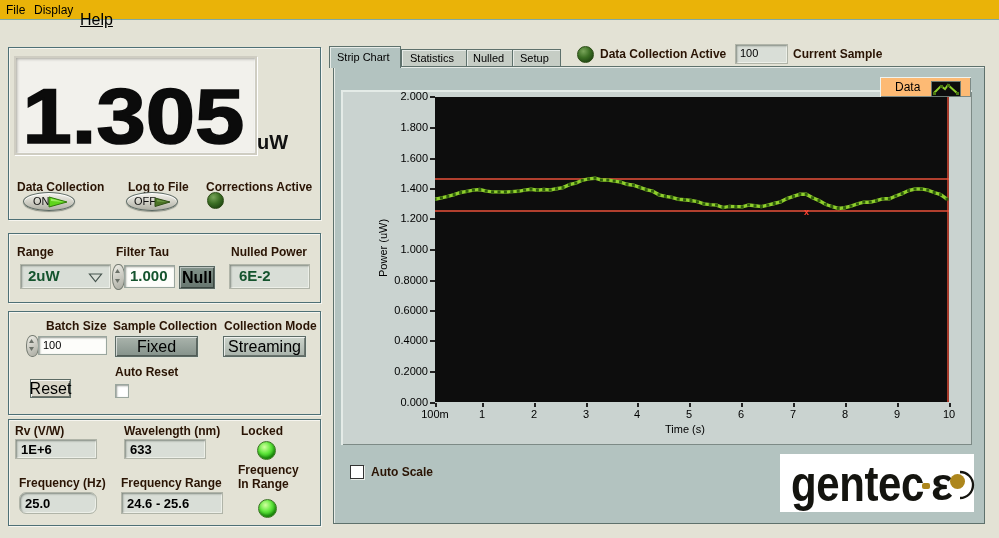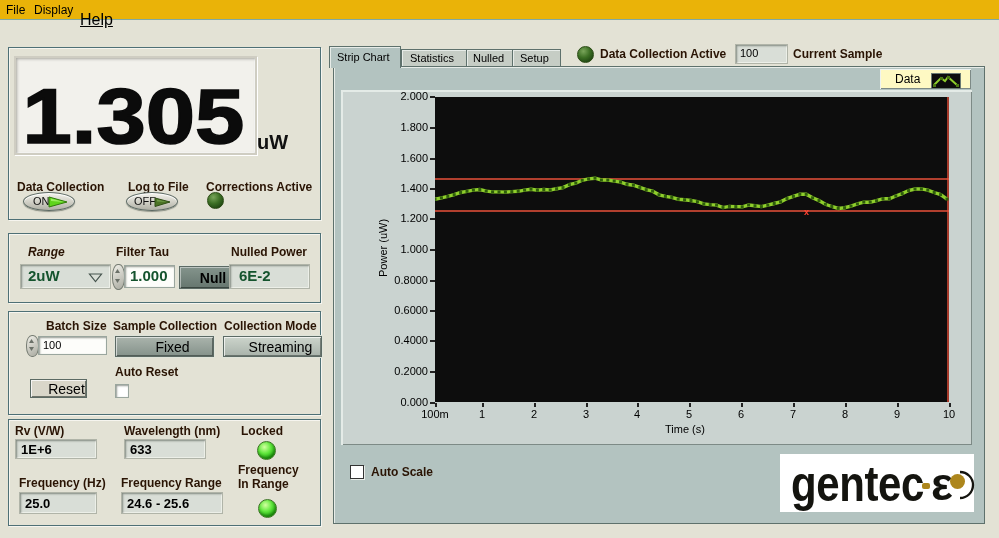--- a/index.html
+++ b/index.html
@@ -6,22 +6,22 @@
 body{font-family:"Liberation Sans", sans-serif;}
 #screen{position:relative;width:999px;height:538px;background:#e3e2d5;overflow:hidden;}
 .abs{position:absolute;}
 .lbl{position:absolute;font-weight:bold;font-size:12px;color:#2a1404;white-space:nowrap;}
 .box{position:absolute;border:1px solid #4e7076;box-shadow:inset 1px 1px 0 #f6f5ef, 1px 1px 0 #f6f5ef;}
 .sunk{position:absolute;background:#d9ded7;box-shadow:inset 1px 1px 2px rgba(60,70,60,.55), inset -1px -1px 0 #f2f4ee;border:1px solid #b0b4a8;}
 .white{position:absolute;background:#fdfdfa;box-shadow:inset 1px 1px 2px rgba(60,70,60,.55);border:1px solid #9aa69e;}
 .val{font-weight:bold;font-size:15px;color:#14532d;}
 .ledg{position:absolute;border-radius:50%;background:radial-gradient(circle at 38% 30%, #d2ffa0 0%, #62e83e 40%, #28bc14 75%, #17930b 100%);border:1px solid #3a7522;box-shadow:inset -1px -2px 3px rgba(10,70,0,.55);}
 .ledd{position:absolute;border-radius:50%;background:radial-gradient(circle at 36% 28%, #79a55a 0%, #3c6f24 45%, #1c4210 85%, #143309 100%);border:1px solid #2a4a14;}
-.btn{position:absolute;display:flex;align-items:center;justify-content:center;font-size:14px;color:#000;
- box-shadow:inset 1px 1px 0 rgba(255,255,255,.75), inset -1px -1px 0 rgba(40,50,45,.6);border:1px solid #5c6a64;padding-left:16px;}
+.btn{position:absolute;display:flex;align-items:center;justify-content:center;font-size:16px;color:#000;
+ box-shadow:inset 1px 1px 0 rgba(255,255,255,.75), inset -1px -1px 0 rgba(40,50,45,.6);border:1px solid #5c6a64;}
 </style>
 </head>
 <body>
 <div id="screen">
 
   <div class="abs" style="left:0;top:0;width:999px;height:19px;background:#eab308;border-bottom:1px solid #7fa8a4;">
     <span class="abs" style="left:6px;top:3px;font-size:12px;color:#000;">File</span>
     <span class="abs" style="left:34px;top:3px;font-size:12px;color:#000;">Display</span>
     <span class="abs" style="left:80px;top:11px;font-size:16px;color:#000;text-decoration:underline;">Help</span>
   </div>
@@ -47,21 +47,21 @@
   <div class="abs" style="left:126px;top:192px;width:50px;height:17px;border-radius:50%;background:linear-gradient(180deg,#f4f3ec 0%,#d6d5cc 45%,#b0b0a5 100%);border:1px solid #5d6a64;box-shadow:inset 0 1px 1px #fff, 0 1px 1px rgba(60,70,60,.5);">
     <span style="position:absolute;left:7px;top:2px;font-size:11px;color:#111;">OFF</span>
     <svg width="19" height="15" style="position:absolute;right:4px;top:1px;">
         <polygon points="1,4 16,8 1,12.5" fill="#4c7426" stroke="#2f4f16" stroke-width="1"></polygon>
         <polygon points="3,5.5 13,8 3,7.5" fill="#6f9b48"></polygon>
       </svg>
   </div>
   <div class="ledd" style="left:207px;top:192px;width:15px;height:15px;"></div>
 
   <div class="box" style="left:8px;top:233px;width:311px;height:68px;"></div>
-  <div class="lbl" style="left:28px;top:245px;font-style:italic;">Range</div>
+  <div class="lbl" style="left:17px;top:245px;">Range</div>
   <div class="lbl" style="left:116px;top:245px;">Filter Tau</div>
   <div class="lbl" style="left:231px;top:245px;">Nulled Power</div>
   <div class="sunk" style="left:20px;top:264px;width:89px;height:23px;background:#d9ded7;">
     <span class="val" style="position:absolute;left:7px;top:2px;">2uW</span>
     <svg width="15" height="10" style="position:absolute;right:7px;top:8px;">
         <polygon points="1.5,1 13.5,1 7.5,8.5" fill="none" stroke="#46544e" stroke-width="1.2"></polygon>
       </svg>
   </div>
 
   <div class="abs" style="left:112px;top:264px;width:11px;height:24px;border-radius:45%;background:linear-gradient(145deg,#f0efe8,#a9aaa0);border:1px solid #777d74;">
@@ -105,21 +105,21 @@
       <span style="position:absolute;left:5px;top:2px;font-size:13px;font-weight:bold;">1E+6</span>
     </div>
   <div class="sunk" style="left:124px;top:439px;width:80px;height:18px;">
       <span style="position:absolute;left:5px;top:2px;font-size:13px;font-weight:bold;">633</span>
     </div>
   <div class="ledg" style="left:257px;top:441px;width:17px;height:17px;"></div>
   <div class="lbl" style="left:19px;top:476px;">Frequency (Hz)</div>
   <div class="lbl" style="left:121px;top:476px;">Frequency Range</div>
   <div class="lbl" style="left:238px;top:463px;">Frequency</div>
   <div class="lbl" style="left:238px;top:477px;">In Range</div>
-  <div class="sunk" style="left:19px;top:492px;width:76px;height:20px;">
+  <div class="sunk" style="left:19px;top:492px;width:76px;height:20px;border-radius:7px;">
       <span style="position:absolute;left:5px;top:3px;font-size:13px;font-weight:bold;">25.0</span>
     </div>
   <div class="sunk" style="left:121px;top:492px;width:100px;height:20px;">
       <span style="position:absolute;left:5px;top:3px;font-size:13px;font-weight:bold;">24.6 - 25.6</span>
     </div>
   <div class="ledg" style="left:258px;top:499px;width:17px;height:17px;"></div>
 
   <div class="abs" style="left:329px;top:46px;width:70px;height:21px;background:#b3c3c0;border:1px solid #5e716c;border-bottom:none;box-shadow:inset 1px 1px 0 #e7ece8;z-index:3;">
     <span style="position:absolute;left:7px;top:4px;font-size:11px;color:#000;">Strip Chart</span>
     </div>
@@ -137,21 +137,21 @@
   <div class="lbl" style="left:600px;top:47px;font-size:12px;">Data Collection Active</div>
   <div class="sunk" style="left:735px;top:44px;width:51px;height:18px;">
       <span style="position:absolute;left:4px;top:2px;font-size:11px;color:#000;">100</span>
     </div>
   <div class="lbl" style="left:793px;top:47px;font-size:12px;">Current Sample</div>
 
   <div class="abs" style="left:333px;top:66px;width:652px;height:458px;background:#b3c3c0;border:1px solid #5e716c;box-shadow:inset 1px 1px 0 #e7ece8;box-sizing:border-box;z-index:1;"></div>
 
   <div class="abs" style="left:341px;top:90px;width:631px;height:355px;background:#cad3d0;box-shadow:inset 2px 2px 0 #e4ebe7, inset -1px -1px 0 #7d8a86;z-index:2;"></div>
 
-  <div class="abs" style="left:880px;top:69px;width:91px;height:20px;background:#fef9c3;box-shadow:inset 1px 1px 0 #eef3f0, inset -1px -1px 0 #7d8a86;z-index:4;">
+  <div class="abs" style="left:880px;top:77px;width:91px;height:20px;background:#fdba74;box-shadow:inset 1px 1px 0 #eef3f0, inset -1px -1px 0 #7d8a86;z-index:4;">
     <span style="position:absolute;left:15px;top:3px;font-size:12px;color:#000;">Data</span>
     <div style="position:absolute;left:51px;top:4px;width:28px;height:14px;background:#0d0d0d;border:1px solid #6a7a74;">
       <svg width="28" height="14">
           <polyline points="2,11 9,4 13,7 16,3 25,11" fill="none" stroke="#8fce2c" stroke-width="2"></polyline>
           <g fill="#4a7a10">
             <rect x="1" y="10" width="3" height="3"></rect>
             <rect x="8" y="3" width="3" height="3"></rect>
             <rect x="15" y="2" width="3" height="3"></rect>
             <rect x="24" y="10" width="3" height="3"></rect>
           </g>

